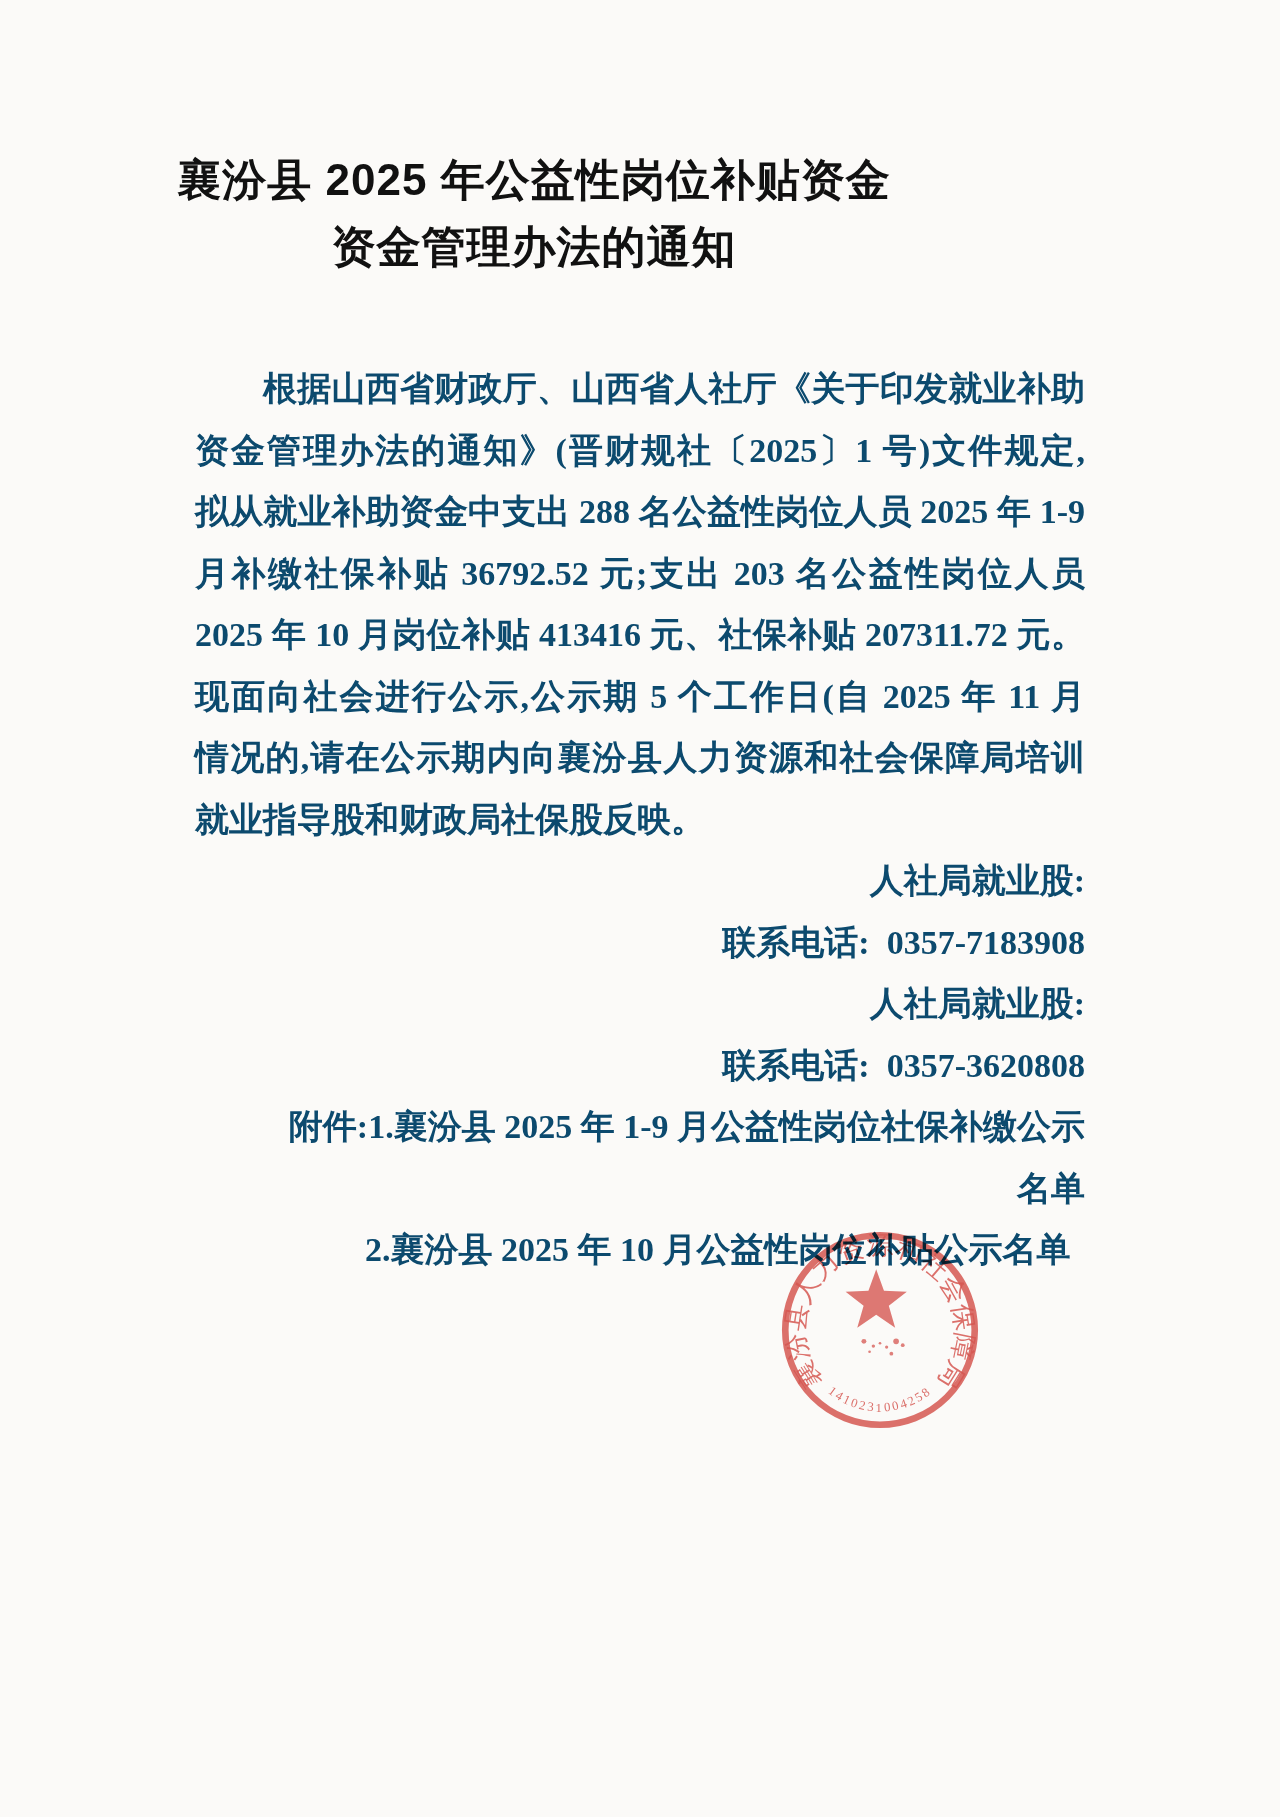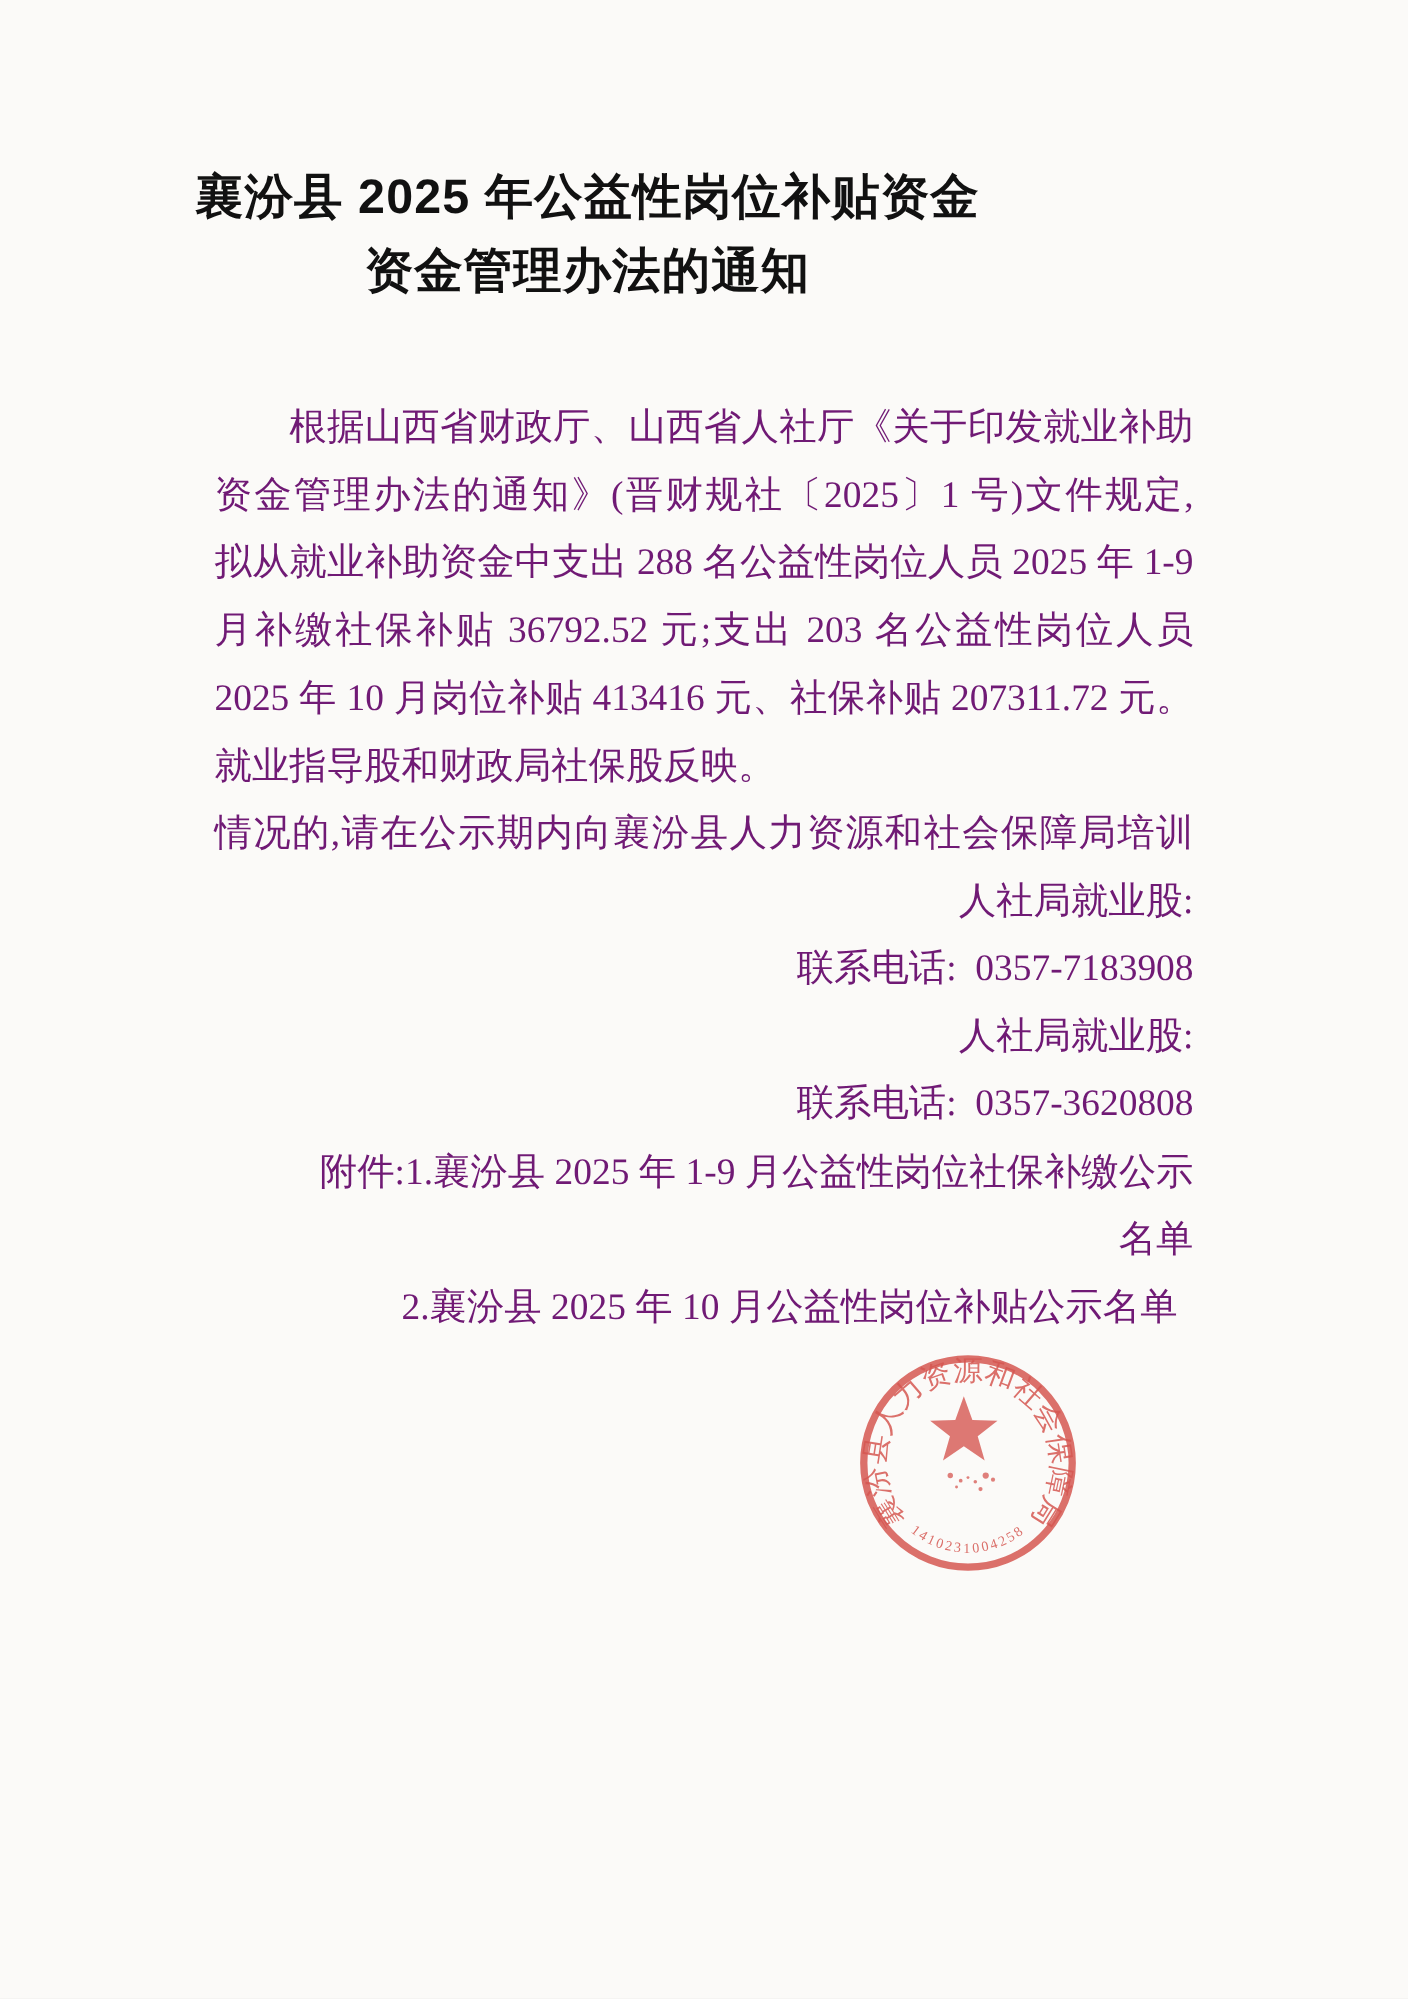--- a/index.html
+++ b/index.html
@@ -21,21 +21,22 @@
     font-weight:bold;
     font-size:44px;
     line-height:67px;
     color:#111;
     letter-spacing:1px;
   }
   .body-block{
     position:absolute;
     left:195px;top:358px;width:890px;
     font-size:34px;
-    color:#701a75;
+    color:#0c4a6e;
+    font-weight:bold;
   }
   .line{
     line-height:61.5px;
     white-space:pre-wrap;
   }
   .j{
     text-align:justify;
     text-align-last:justify;
   }
   .indent{padding-left:68px;}
@@ -72,22 +73,23 @@
     <div>襄汾县 2025 年公益性岗位补贴资金</div>
     <div>资金管理办法的通知</div>
   </div>
 
   <div class="body-block">
     <div class="line j indent">根据山西省财政厅、山西省人社厅《关于印发就业补助</div>
     <div class="line j">资金管理办法的通知》(晋财规社〔2025〕1 号)文件规定,</div>
     <div class="line j">拟从就业补助资金中支出 288 名公益性岗位人员 2025 年 1-9</div>
     <div class="line j">月补缴社保补贴 36792.52 元;支出 203 名公益性岗位人员</div>
     <div class="line j">2025 年 10 月岗位补贴 413416 元、社保补贴 207311.72 元。</div>
+    <div class="line j">现面向社会进行公示,公示期 5 个工作日(自 2025 年 11 月</div>
+    <div class="line j">情况的,请在公示期内向襄汾县人力资源和社会保障局培训</div>
     <div class="line">就业指导股和财政局社保股反映。</div>
-    <div class="line j">情况的,请在公示期内向襄汾县人力资源和社会保障局培训</div>
 
     <div class="line ind">人社局就业股:</div>
     <div class="line ind">联系电话:  0357-7183908</div>
     <div class="line ind">人社局就业股:</div>
     <div class="line ind">联系电话:  0357-3620808</div>
 
     <div class="line ind attach-row"><span>附件:</span><span>1.襄汾县 2025 年 1-9 月公益性岗位社保补缴公示名单</span></div>
     <div class="line ind2">2.襄汾县 2025 年 10 月公益性岗位补贴公示名单</div>
   </div>
 

